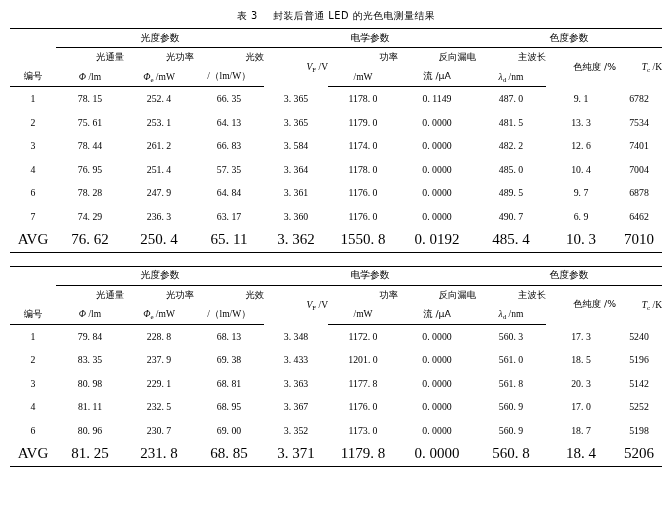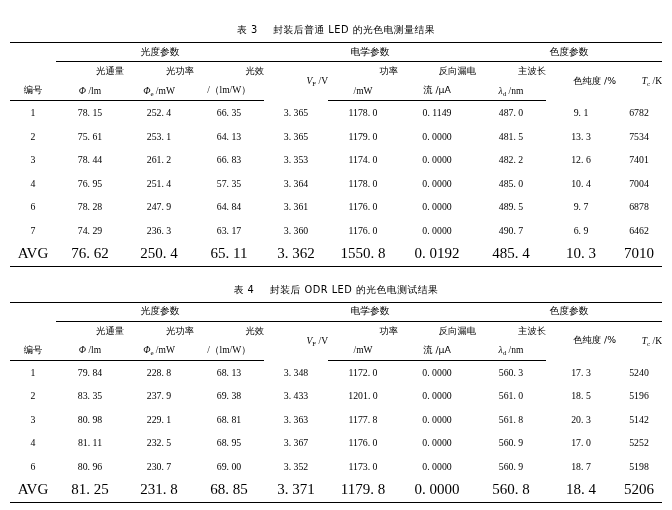--- a/index.html
+++ b/index.html
@@ -12,21 +12,21 @@
     height: 510px;
     font-family: "Liberation Serif", serif;
     color: #000000;
     overflow: hidden;
   }
   .page {
     width: 672px;
     height: 510px;
     position: relative;
     box-sizing: border-box;
-    padding: 20px 10px 0 10px;
+    padding: 6px 10px 0 10px;
   }
   .table-block {
     width: 652px;
   }
   .caption {
     text-align: center;
     font-size: 10.5px;
     letter-spacing: 0.5px;
     margin: 4px 0 5px 0;
     font-family: "Liberation Serif", serif;
@@ -156,21 +156,21 @@
           <td>0. 0000</td>
           <td>481. 5</td>
           <td>13. 3</td>
           <td>7534</td>
         </tr>
         <tr class="data-row">
           <td>3</td>
           <td>78. 44</td>
           <td>261. 2</td>
           <td>66. 83</td>
-          <td>3. 353</td>
+          <td>3. 584</td>
           <td>1174. 0</td>
           <td>0. 0000</td>
           <td>482. 2</td>
           <td>12. 6</td>
           <td>7401</td>
         </tr>
         <tr class="data-row">
           <td>4</td>
           <td>76. 95</td>
           <td>251. 4</td>
@@ -218,25 +218,20 @@
           <td>10. 3</td>
           <td>7010</td>
         </tr>
       </tbody>
     </table>
   </div>
 
   <div class="gap"></div>
 
   <div class="table-block">
-    <div class="caption">
-      <span class="cnbig">表 4</span>
-      &nbsp;&nbsp;&nbsp;
-      <span class="cnbig">封装后 ODR LED 的光色电测试结果</span>
-    </div>
     <table>
       <colgroup>
         <col style="width:46px">
         <col style="width:68px">
         <col style="width:70px">
         <col style="width:70px">
         <col style="width:64px">
         <col style="width:70px">
         <col style="width:78px">
         <col style="width:70px">

